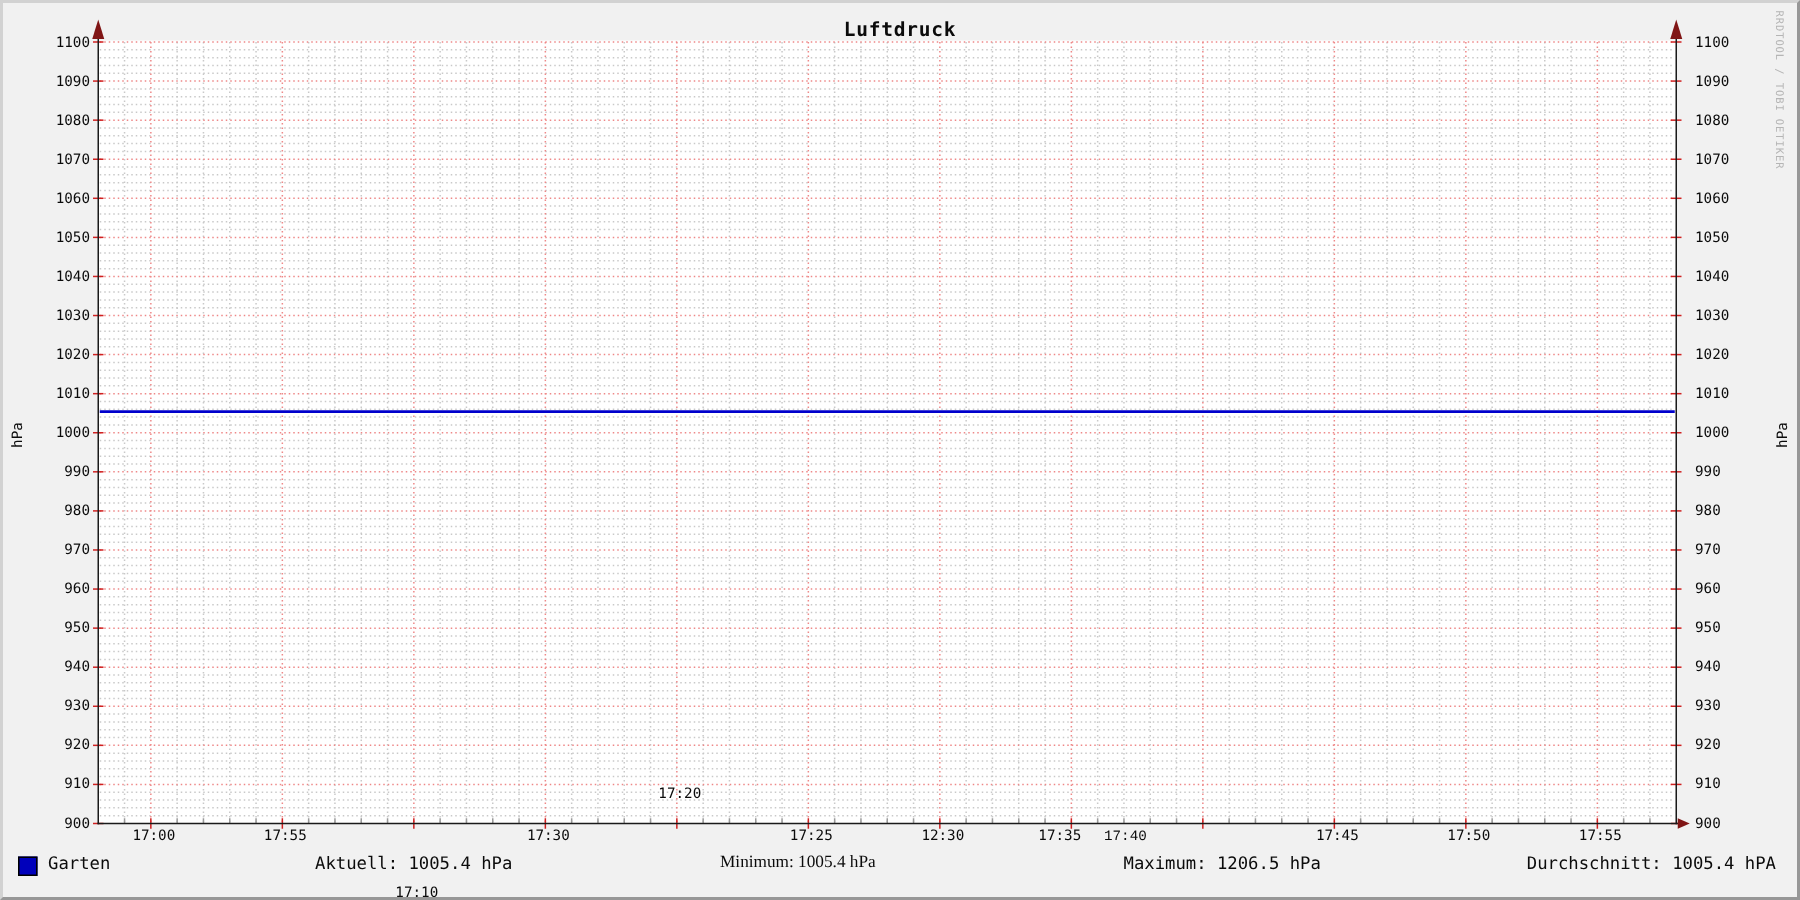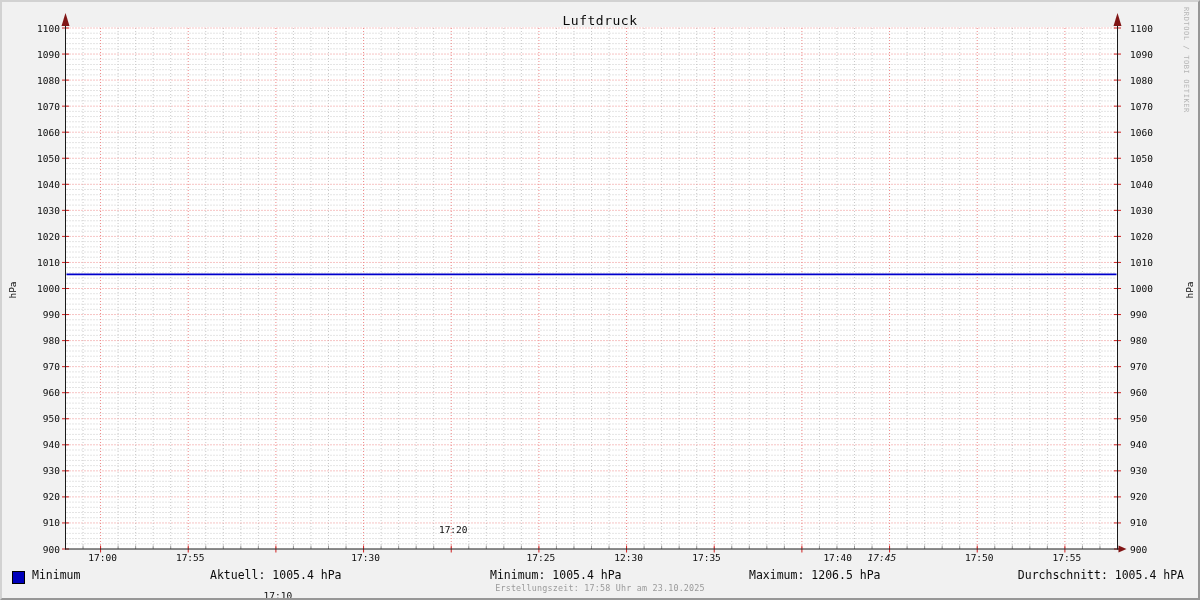--- a/index.html
+++ b/index.html
@@ -11,21 +11,21 @@
     border-top:2px solid #d2d2d2;
     border-left:2px solid #d2d2d2;
     border-right:2px solid #979797;
     border-bottom:2px solid #979797;
     font-family:"DejaVu Sans Mono","Liberation Mono",monospace;
     color:#0b0b0b;
     overflow:hidden;
   }
   #plot-svg{position:absolute;left:-2px;top:-2px;width:1200px;height:600px;}
   .abs{position:absolute;white-space:nowrap;}
-  #title{left:0;right:0;top:11px;text-align:center;font-size:13px;font-weight:normal;letter-spacing:.5px;}
+  #title{left:0;right:0;top:11px;text-align:center;font-size:13px;font-weight:bold;letter-spacing:.5px;}
   .tick{font-size:9.5px;line-height:11px;color:#0b0b0b;}
   .ylab-left{transform:translate(-50%,-50%) rotate(-90deg);font-size:9.5px;}
   .ylab-right{transform:translate(-50%,-50%) rotate(-90deg);font-size:9.5px;}
   #watermark{
     right:8px;top:5px;
     writing-mode:vertical-rl;
     font-size:7px;letter-spacing:.6px;
     color:#b5b5b5;
   }
   .legend-text{font-size:11.5px;line-height:13px;}
@@ -374,27 +374,26 @@
       <div class="abs tick" style="right: 1138px; top: 20.5px;">1100</div>
       <div class="abs tick" style="left: 1128px; top: 20.5px;">1100</div>
       <div class="abs tick" style="left: 76.5667px; top: 550px; width: 48px; text-align: center;">17:00</div>
       <div class="abs tick" style="left: 164.233px; top: 550px; width: 48px; text-align: center;">17:55</div>
       <div class="abs tick" style="left: 251.9px; top: 550px; width: 48px; text-align: center; margin-top: 38px;">17:10</div>
       <div class="abs tick" style="left: 339.567px; top: 550px; width: 48px; text-align: center;">17:30</div>
       <div class="abs tick" style="left: 427.233px; top: 522px; width: 48px; text-align: center;">17:20</div>
       <div class="abs tick" style="left: 514.9px; top: 550px; width: 48px; text-align: center;">17:25</div>
       <div class="abs tick" style="left: 602.567px; top: 550px; width: 48px; text-align: center;">12:30</div>
       <div class="abs tick" style="left: 690.233px; top: 550px; width: 48px; ">17:35</div>
-      <div class="abs tick" style="left: 802px; top: 550px; width: 48px; text-align: right;">17:40</div>
-      <div class="abs tick" style="left: 865.567px; top: 550px; width: 48px; text-align: left; font-style: italic;">17:45</div>
+      <div class="abs tick" style="left: 734px; top: 550px; width: 48px; text-align: left; font-family: Liberation Mono, monospace;">17:40</div>
+      <div class="abs tick" style="left: 865.567px; top: 550px; width: 48px; text-align: center;">17:45</div>
       <div class="abs tick" style="left: 953.233px; top: 550px; width: 48px; text-align: center;">17:50</div>
       <div class="abs tick" style="left: 1040.9px; top: 550px; width: 48px; text-align: center;">17:55</div>
     </div>
 
   <div class="abs" id="legend-swatch"></div>
-  <div class="abs legend-text" style="left:30px;top:567px;">Minimum</div>
+  <div class="abs legend-text" style="left:30px;top:567px;">Garten</div>
   <div class="abs legend-text" style="left:208px;top:567px;">Aktuell: 1005.4 hPa</div>
-  <div class="abs legend-text" style="left:488px;top:567px;">Minimum: 1005.4 hPa</div>
+  <div class="abs legend-text" style="left:478px;top:567px;font-family:Liberation Serif, serif;">Minimum: 1005.4 hPa</div>
   <div class="abs legend-text" style="left:747px;top:567px;">Maximum: 1206.5 hPa</div>
   <div class="abs legend-text" style="right:14px;top:567px;">Durchschnitt: 1005.4 hPA</div>
 
-  <div class="abs" id="footnote">Erstellungszeit: 17:58 Uhr am 23.10.2025</div>
 </div>
 
 </body></html>

